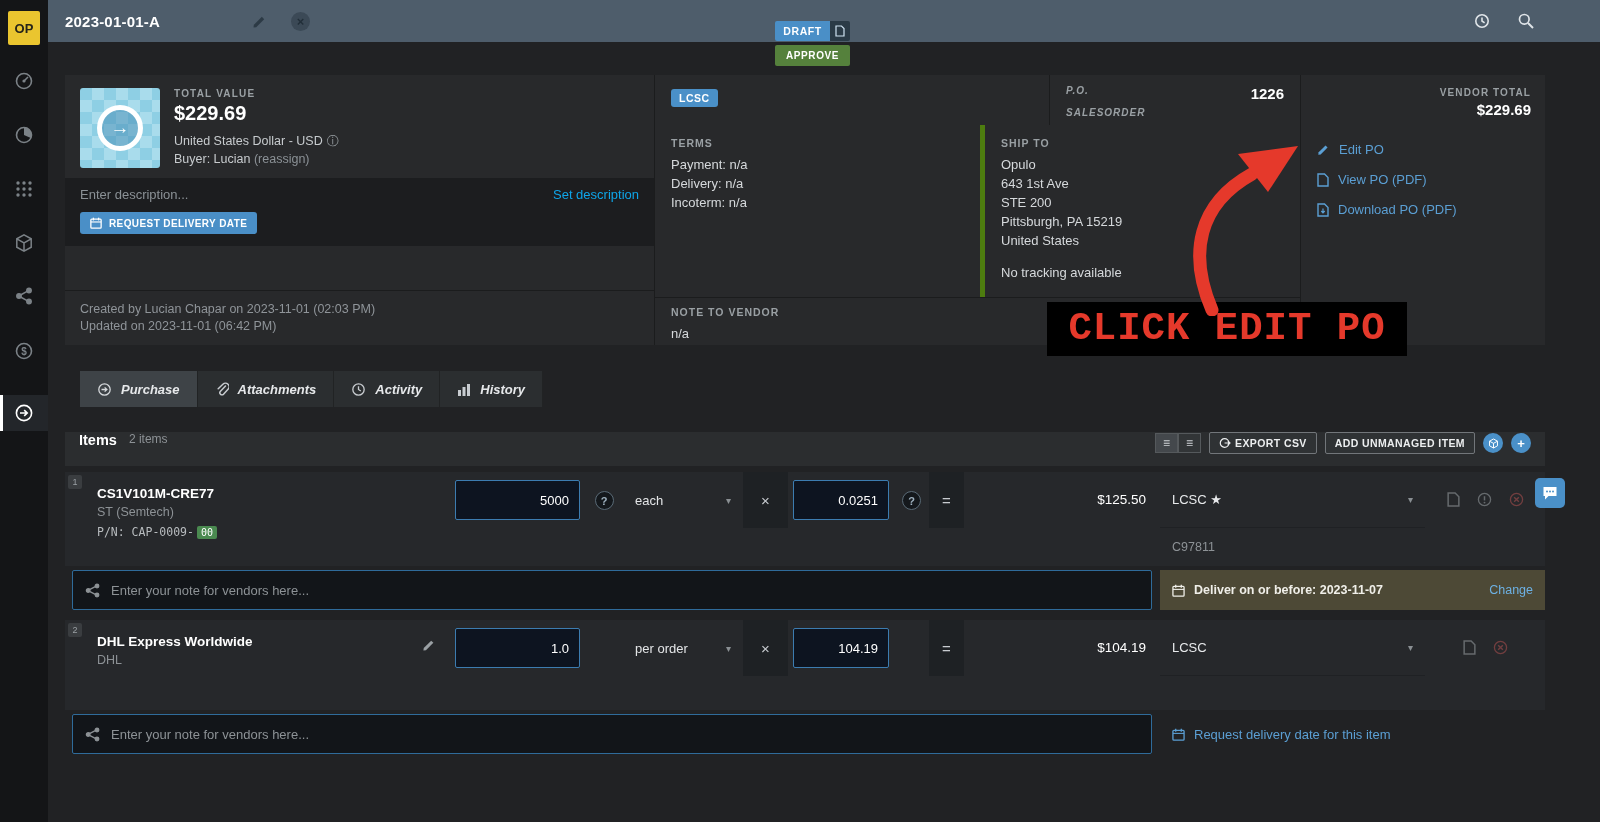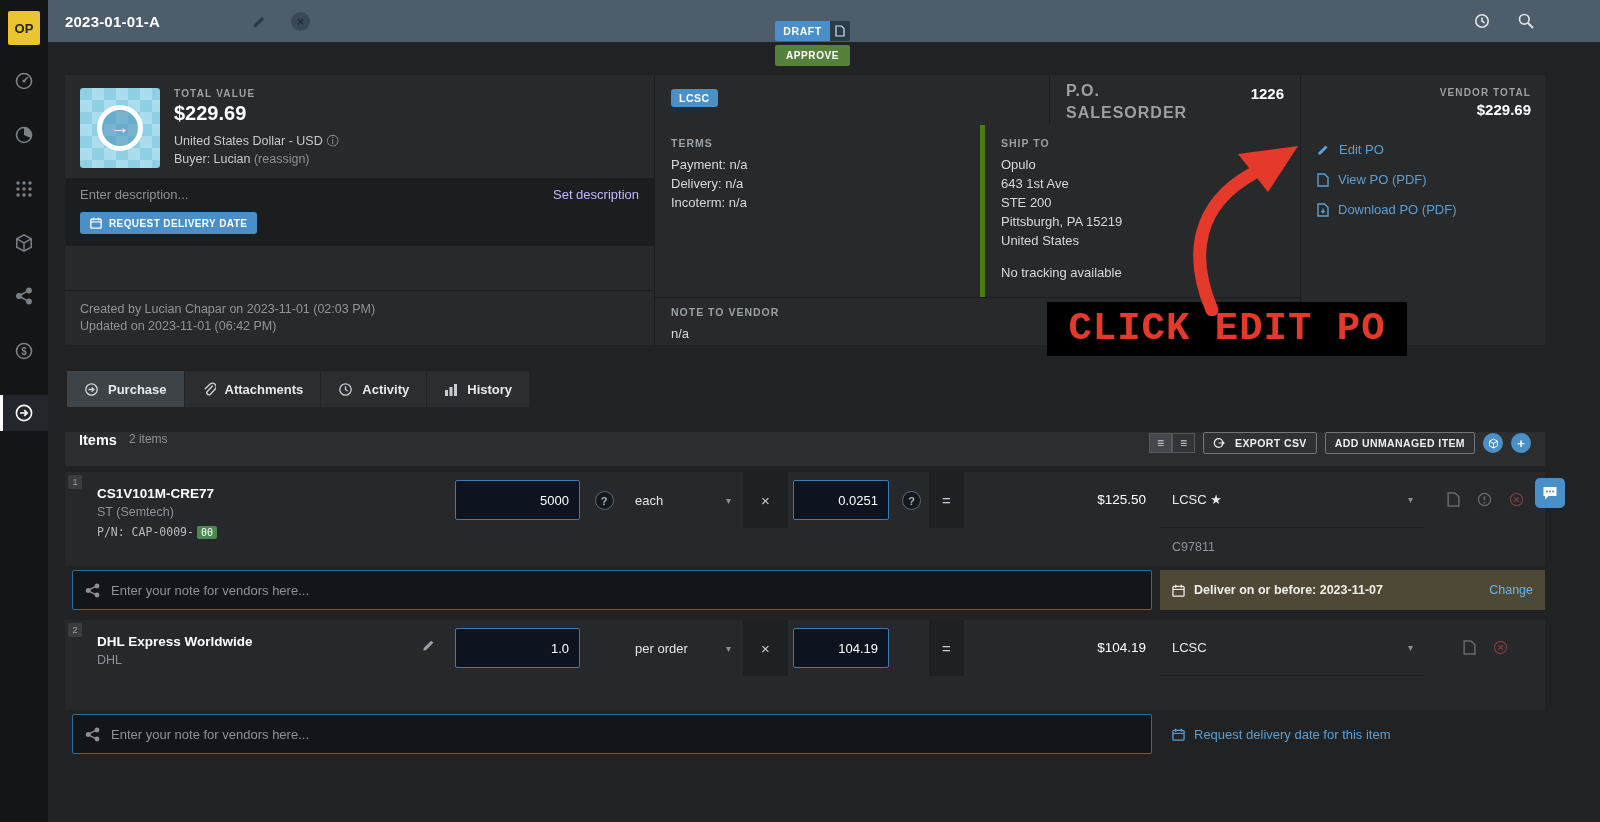--- a/index.html
+++ b/index.html
@@ -54,31 +54,31 @@
   .ov-label { font-size:10px; color:#9aa0a4; letter-spacing:1.2px; font-weight:bold; }
   .ov-big { font-size:20px; font-weight:bold; color:#fff; margin:3px 0 7px; }
   .ov-line { font-size:12.5px; color:#c7cbce; line-height:18px; }
   .ov-line .muted-link { color:#8b9196; cursor:pointer; }
   .info-glyph { color:#9aa0a4; font-size:12px; margin-left:4px; }
   .hc-desc { background:#1c1d1f; padding:9px 15px 12px; }
   .desc-row { display:flex; align-items:flex-start; }
   .desc-input { flex:1; background:transparent; border:none; outline:none; color:#c7cbce; font-size:13px;
                 font-family:"Liberation Sans",sans-serif; }
   .desc-input::placeholder { color:#8b9196; }
-  .set-desc { color:#c4b5fd; font-size:13px; cursor:pointer; }
+  .set-desc { color:#0ea5e9; font-size:13px; cursor:pointer; }
   .rdd-btn { margin-top:10px; display:inline-flex; align-items:center; gap:7px; background:#4a8fc7; color:#fff;
              font-size:10px; font-weight:bold; letter-spacing:.4px; padding:5px 10px; border-radius:3px; border:none; cursor:pointer; }
   .hc-footer { margin-top:auto; border-top:1px solid #1b1c1d; padding:10px 15px; color:#8f9499; font-size:12.5px; line-height:17px; }
   .hc-mid { flex:1; display:flex; flex-direction:column; }
   .hc-mid-top { height:50px; display:flex; }
   .lcsc-cell { width:395px; border-right:1px solid #1b1c1d; padding:13px 16px; }
   .vendor-badge { display:inline-block; background:#4a90c8; color:#fff; font-size:10.5px; font-weight:bold;
                   letter-spacing:.5px; padding:3px 8px; border-radius:3px; cursor:pointer; }
   .po-cell { flex:1; padding:10px 16px 0; display:flex; justify-content:space-between; }
-  .po-labels div { font-size:16px; color:#9aa0a4; letter-spacing:1px; font-weight:bold; line-height:12px; }
+  .po-labels div { font-size:10px; color:#9aa0a4; letter-spacing:1px; font-weight:bold; line-height:12px;font-style:italic; }
   .po-labels div + div { margin-top:10px; }
   .po-number { color:#fff; font-weight:bold; font-size:15px; }
   .hc-mid-body { flex:1; display:flex; }
   .terms-cell { width:330px; border-right:5px solid #4d7c0f; padding:12px 16px; }
   .cell-label { font-size:10.5px; color:#9aa0a4; letter-spacing:1px; font-weight:bold; margin-bottom:6px; }
   .cell-line { font-size:13px; color:#d6d9dc; line-height:19px; }
   .shipto-cell { flex:1; padding:12px 16px; }
   .tracking-line { margin-top:15px; font-size:13px; color:#d6d9dc; }
   .hc-note { height:48px; border-top:1px solid #1b1c1d; padding:8px 16px; }
   .hc-right { width:245px; border-left:1px solid #1b1c1d; padding:12px 14px; }
@@ -87,37 +87,37 @@
   .po-links { margin-top:24px; }
   .po-link { display:flex; align-items:center; gap:9px; color:#5b9fd4; font-size:13px; margin:0 0 15px 2px; cursor:pointer; }
 
   
   .red-arrow { position:absolute; left:1160px; top:126px; z-index:70; pointer-events:none; }
   .annotation-box { position:absolute; left:1047px; top:302px; width:360px; height:54px; background:#000;
                     z-index:65; display:flex; align-items:center; justify-content:center; }
   .annotation-text { color:#e5392b; font-family:"Liberation Mono", monospace; font-weight:bold; font-size:39px; letter-spacing:1px; }
 
   
-  .tabs { position:absolute; left:67px; top:371px; height:36px; display:flex; z-index:10; }
+  .tabs { position:absolute; left:80px; top:371px; height:36px; display:flex; z-index:10;font-style:italic; }
   .tab { display:flex; align-items:center; gap:9px; padding:0 17px; background:#2b2e30; color:#e6e8ea;
          font-size:13px; font-weight:bold; border-right:1px solid #212324; cursor:pointer; }
   .tab.active { background:#3e4347; }
 
   
   .items-header { position:absolute; left:65px; top:432px; width:1480px; height:34px; background:#2b2d2f;
                   display:flex; align-items:flex-start; padding:0 14px; }
   .ih-title { font-size:14.5px; font-weight:bold; color:#fff; }
   .ih-count { font-size:12px; color:#8d9296; margin-left:12px; }
   .ih-right { margin-left:auto; display:flex; align-items:center; gap:8px; }
   .view-toggle { display:flex; }
   .vt-btn { width:23px; height:20px; border:1px solid #55595c; background:#323537; color:#cfd3d6;
             display:flex; align-items:center; justify-content:center; font-size:12px; cursor:pointer; }
   .vt-btn.on { background:#44484c; }
   .ih-btn { border:1px solid #72767a; background:#2f3234; color:#eceeef; font-size:10.5px; font-weight:bold;
-            letter-spacing:.4px; padding:4px 9px; border-radius:2px; display:flex; gap:10px; align-items:center; cursor:pointer; }
+            letter-spacing:.4px; padding:4px 9px; border-radius:2px; display:flex; gap:4px; align-items:center; cursor:pointer; }
   .round-btn { width:20px; height:20px; border-radius:50%; background:#4a90c8; color:#fff;
                display:flex; align-items:center; justify-content:center; font-size:13px; font-weight:bold; cursor:pointer; }
 
   .items-list { position:absolute; left:65px; top:472px; width:1480px; }
   .item { margin-bottom:10px; }
   .item-main { display:flex; background:#26282b; }
   .item-main > div { flex:none; }
   .col-name { width:385px; position:relative; padding:14px 14px 10px 32px; }
   .idx-badge { position:absolute; left:3px; top:3px; width:14px; height:14px; background:#3a3d40; color:#9aa0a4;
                font-size:9px; display:flex; align-items:center; justify-content:center; border-radius:2px; }

